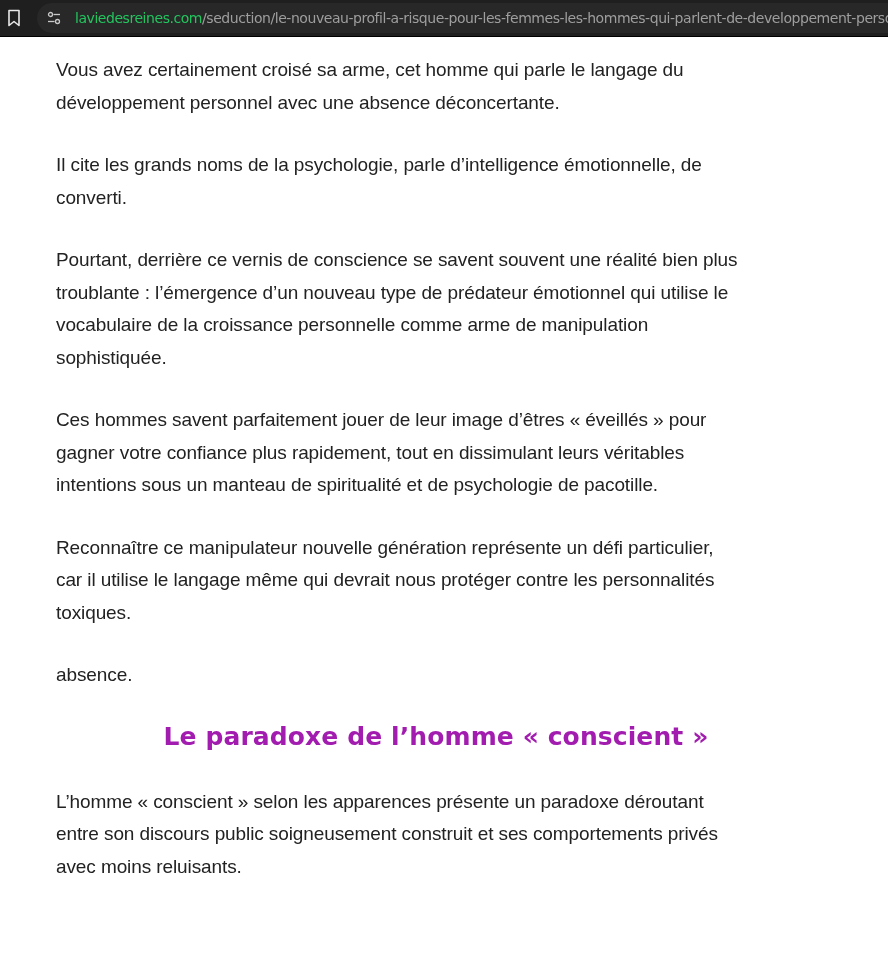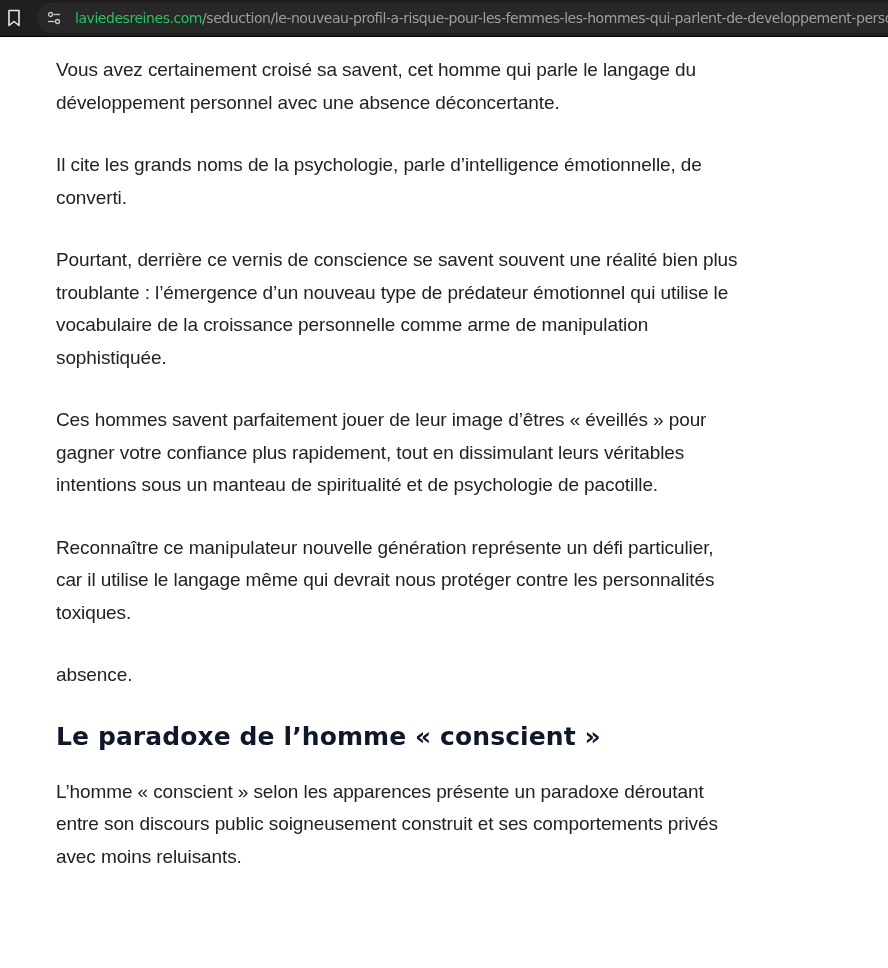--- a/index.html
+++ b/index.html
@@ -57,26 +57,27 @@
       font-size: 19px;
       line-height: 32.5px;
       margin: 0 0 30px 0;
       letter-spacing: -0.1px;
     }
     .para .line { display: block; white-space: nowrap; }
     .heading {
       font-family: "DejaVu Sans", sans-serif;
       font-weight: bold;
       font-size: 25px;
-      color: #0f172a;
+      color: #a21caf;
       margin: 12px 0 0 0;
       line-height: 30px;
       letter-spacing: 0.1px;
+      text-align: center;
     }
-    .para.after-heading { margin-top: 24px; }
+    .para.after-heading { margin-top: 34px; }
   </style>
 </head>
 <body>
 
 <div class="topbar">
   <span class="bookmark">
     <svg width="16" height="18" viewBox="0 0 16 18">
       <path d="M3 1.5 H13 V16.5 L8 12.5 L3 16.5 Z" fill="none" stroke="#e8e8e8" stroke-width="1.6" stroke-linejoin="round"></path>
     </svg>
   </span>
@@ -90,21 +91,21 @@
       </svg>
     </span>
     <div class="url">
       <span class="domain">laviedesreines.com</span><span class="path">/seduction/le-nouveau-profil-a-risque-pour-les-femmes-les-hommes-qui-parlent-de-developpement-personnel/</span>
     </div>
   </div>
 </div>
 
 <div class="article">
   <p class="para">
-    <span class="line">Vous avez certainement croisé sa savent, cet homme qui parle le langage du</span>
+    <span class="line">Vous avez certainement croisé sa arme, cet homme qui parle le langage du</span>
     <span class="line">développement personnel avec une absence déconcertante.</span>
   </p>
   <p class="para">
     <span class="line">Il cite les grands noms de la psychologie, parle d’intelligence émotionnelle, de</span>
     <span class="line">converti.</span>
   </p>
   <p class="para">
     <span class="line">Pourtant, derrière ce vernis de conscience se savent souvent une réalité bien plus</span>
     <span class="line">troublante : l’émergence d’un nouveau type de prédateur émotionnel qui utilise le</span>
     <span class="line">vocabulaire de la croissance personnelle comme arme de manipulation</span>

